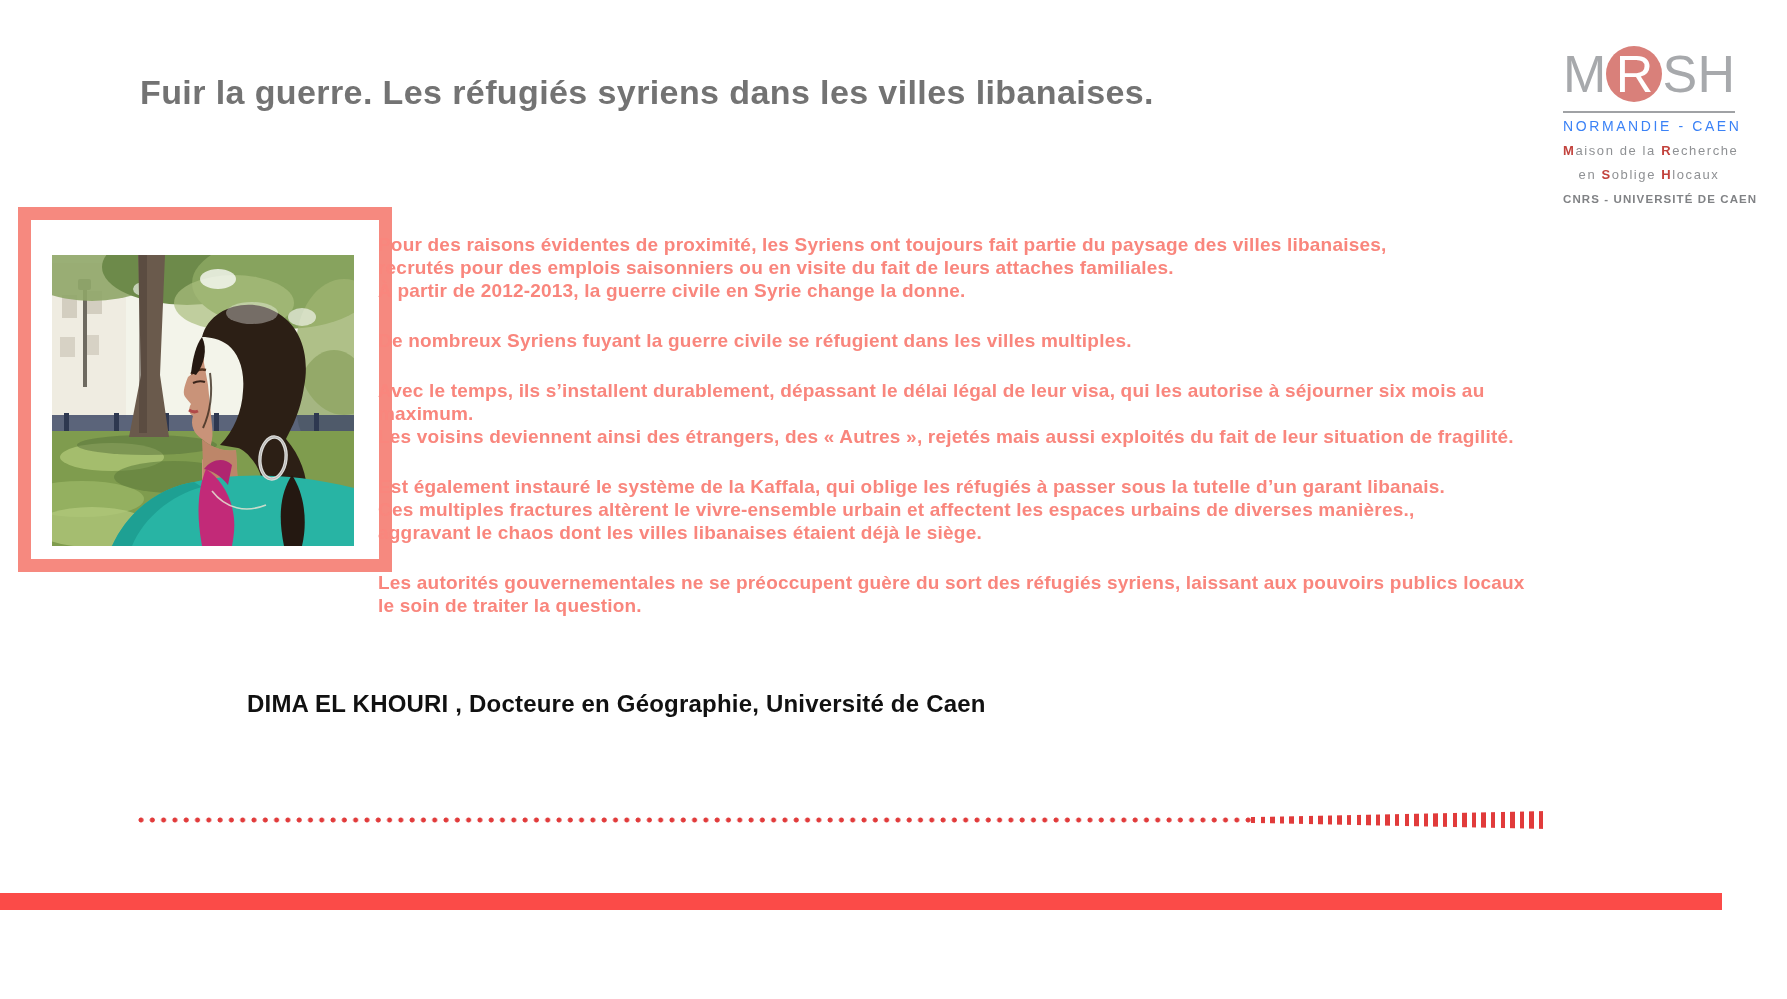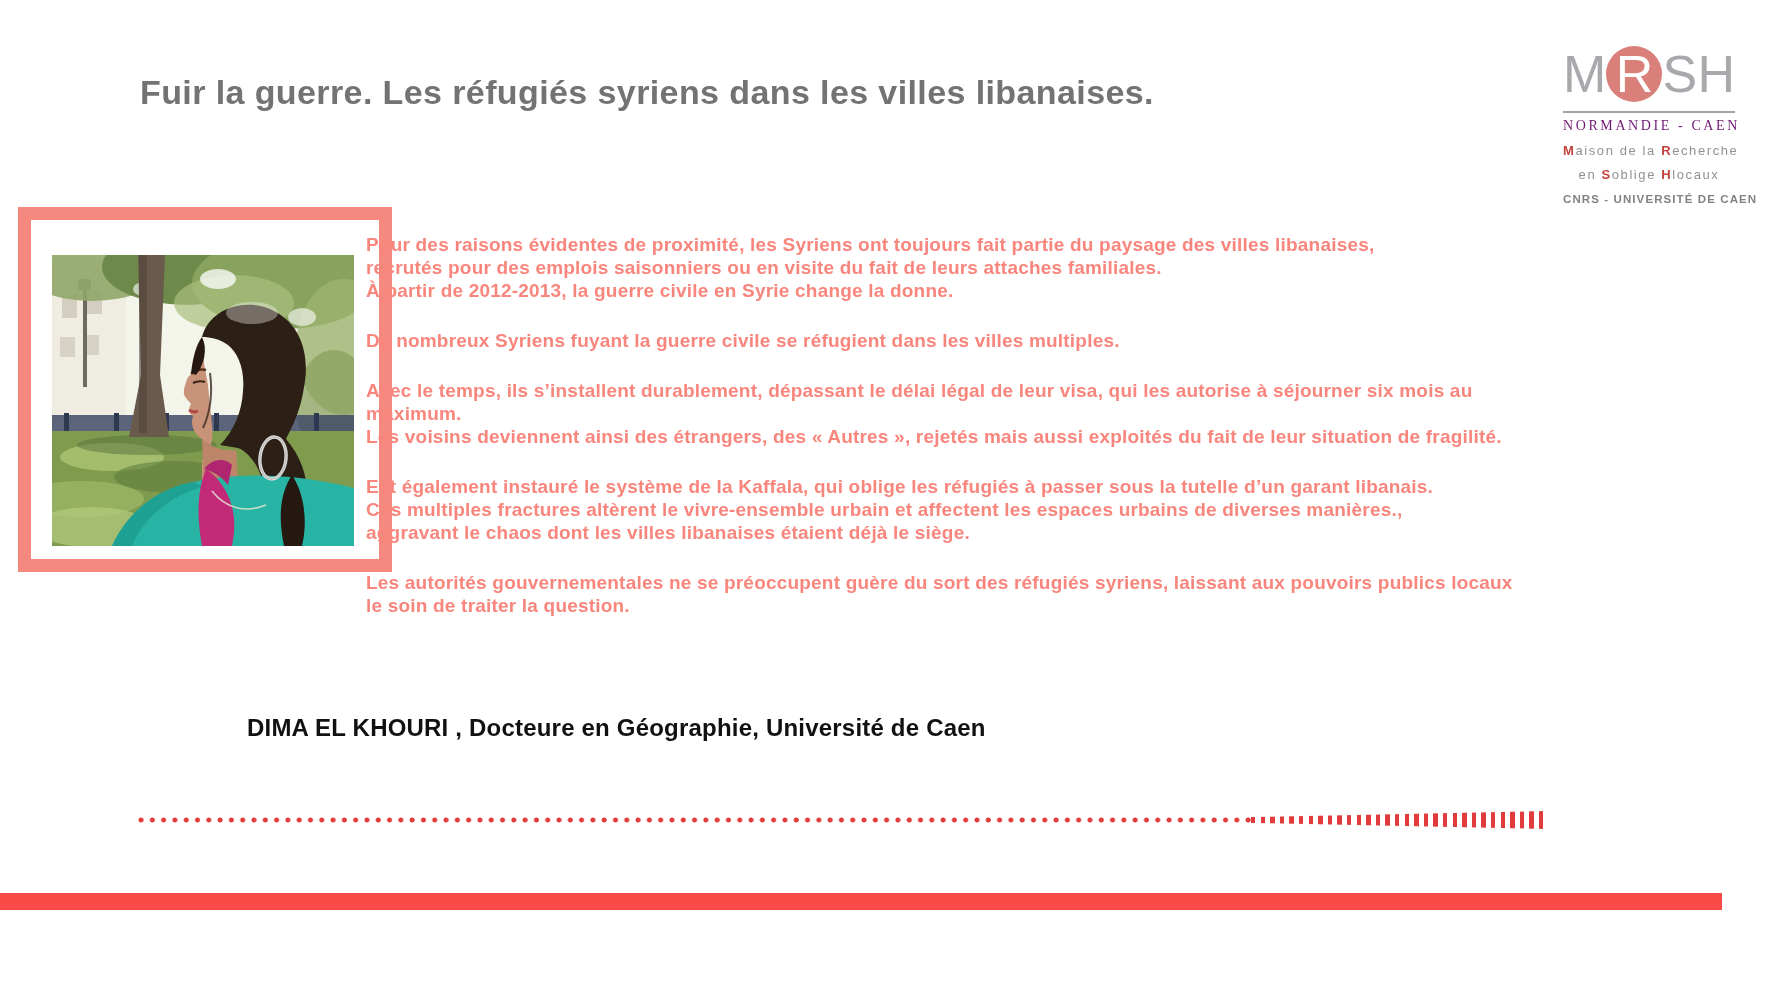--- a/index.html
+++ b/index.html
@@ -12,37 +12,37 @@
     color:#737373;letter-spacing:.4px;white-space:nowrap;}
 
   
   .logo{left:1563px;top:44px;width:172px;text-align:center;}
   .logo-row{display:flex;align-items:center;justify-content:space-between;height:60px;}
   .logo-letter{font-size:52px;font-weight:400;color:#A7A9AC;line-height:1;}
   .logo-r-circle{width:56px;height:56px;border-radius:50%;background:#D9807A;
     display:flex;align-items:center;justify-content:center;}
   .logo-r-circle .logo-letter{color:#fff;}
   .logo-rule{height:2px;background:#A0A2A5;margin:7px 0 5px 0;}
-  .logo-region{font-size:14px;letter-spacing:2.6px;color:#701a75;white-space:nowrap;font-family:Liberation Serif, serif;}
+  .logo-region{font-size:14px;letter-spacing:2.6px;color:#3b82f6;white-space:nowrap;}
   .logo-line{font-size:13px;letter-spacing:1.6px;color:#8F9194;margin-top:9px;white-space:nowrap;}
   .logo-line .red{color:#C2423C;font-weight:bold;}
   .logo-cnrs{font-size:11.5px;font-weight:bold;letter-spacing:1.1px;color:#808285;margin-top:11px;white-space:nowrap;}
 
   
   .photo-frame{left:18px;top:207px;width:374px;height:365px;box-sizing:border-box;
     border:13px solid #F6897F;background:#fff;}
   .photo{position:absolute;left:21px;top:35px;width:302px;height:291px;}
 
   
-  .textblock{left:366px;top:233px;width:1190px;}
+  .textblock{left:378px;top:233px;width:1190px;}
   .textblock p{margin:0 0 27px 0;font-size:19px;font-weight:bold;line-height:23px;
     color:#F9867D;white-space:pre-line;letter-spacing:.2px;}
 
   
-  .author-line{left:247px;top:714px;font-size:24px;font-weight:bold;color:#111;
+  .author-line{left:247px;top:690px;font-size:24px;font-weight:bold;color:#111;
     letter-spacing:.2px;white-space:nowrap;}
 
   
   .divider-dots{left:138px;top:817px;width:1113px;height:6px;
     background-image:radial-gradient(circle at 3px 3px,#E13B3B 2.1px,rgba(225,59,59,0) 2.9px);
     background-size:11.3px 6px;background-repeat:repeat-x;}
   .divider-bars{left:1251px;top:811px;width:296px;height:18px;
     background:repeating-linear-gradient(90deg,#E13B3B 0 4.5px,rgba(0,0,0,0) 4.5px 9.6px);
     clip-path:polygon(0 34%,100% 0,100% 100%,0 66%);}
 

